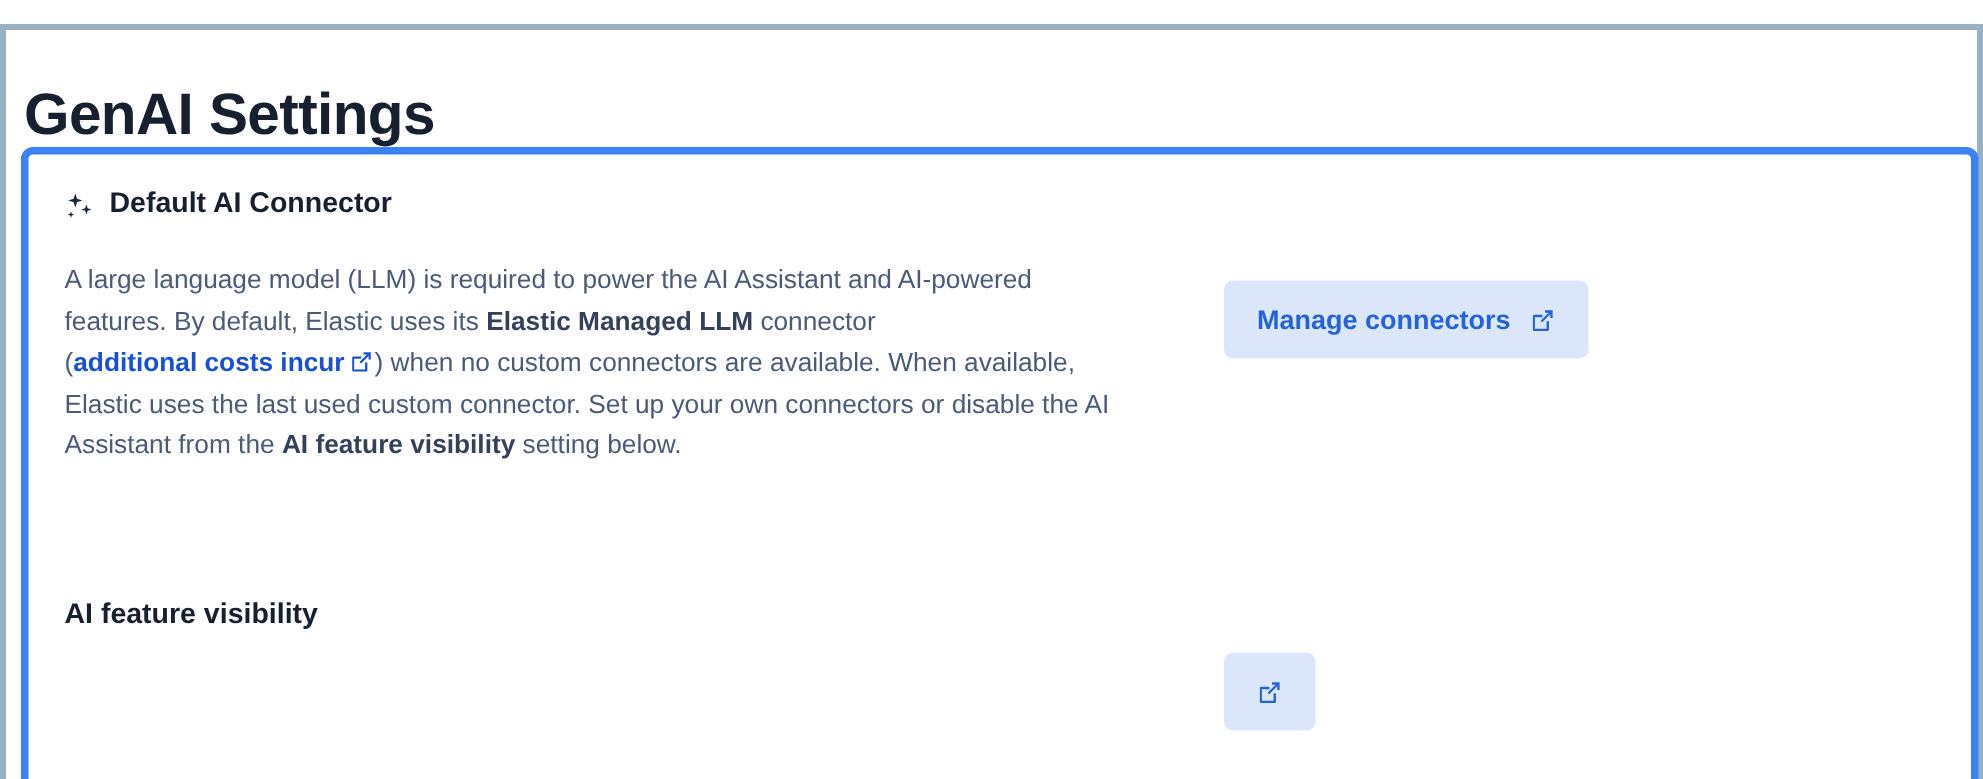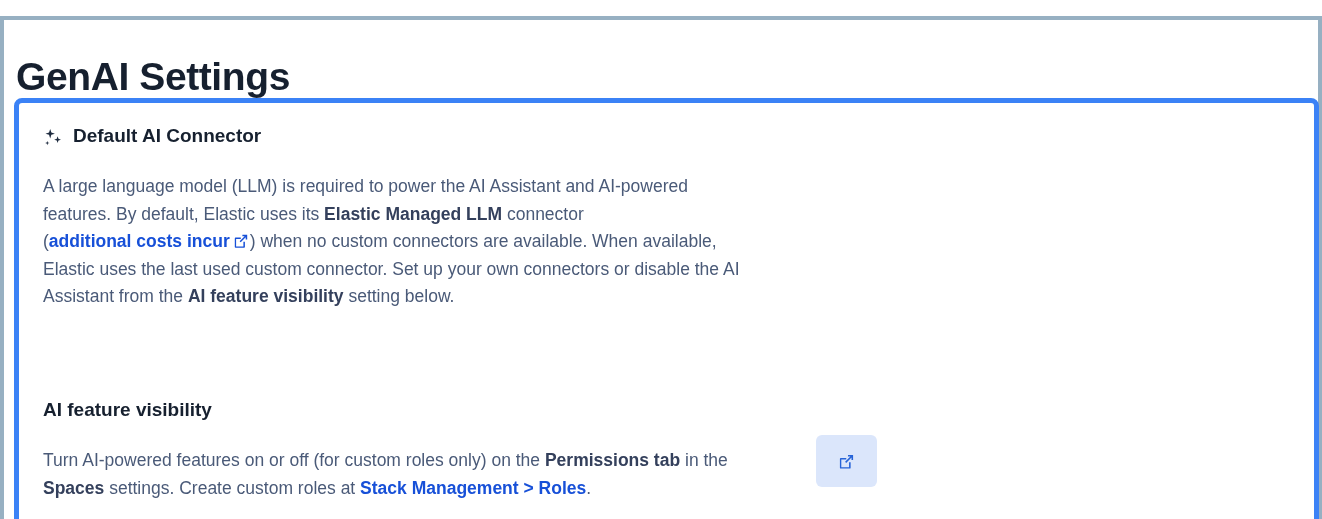--- a/index.html
+++ b/index.html
@@ -184,34 +184,40 @@
           <span>Default AI Connector</span>
         </div>
 
         <div class="body-col">
           <p class="body-text"><span>A large language model (LLM) is required to power the AI Assistant and AI-powered features. By default, Elastic uses its </span><b>Elastic Managed LLM</b><span> connector (</span><a href="#" class="inline-link"><span>additional costs incur</span><span class="ext-ico"><svg viewBox="0 0 16 16" width="16" height="16" aria-hidden="true">
                     <path d="M2.6 4.6 h5.2 v1.5 h-4.7 v7.3 h7.3 v-4.7 h1.5 v5.2 a0.8 0.8 0 0 1 -0.8 0.8 h-8.5 a0.8 0.8 0 0 1 -0.8 -0.8 v-8.5 a0.8 0.8 0 0 1 0.8 -0.8 z" fill="#1750d8"></path>
                     <path d="M9.4 1.8 h4.8 v4.8 h-1.5 v-2.3 l-5.0 5.0 l-1.05 -1.05 l5.0 -5.0 h-2.25 z" fill="#1750d8"></path>
                   </svg></span></a><span>) when no custom connectors are available. When available, Elastic uses the last used custom connector. Set up your own connectors or disable the AI Assistant from the </span><b>AI feature visibility</b><span> setting below.</span></p>
         </div>
 
+        <button class="action-button" id="manage-connectors-button">
+          <span>Manage connectors</span>
+          <span class="ext-ico">
+            <svg viewBox="0 0 16 16" width="17" height="17" aria-hidden="true">
+              <path d="M2.6 4.6 h5.2 v1.5 h-4.7 v7.3 h7.3 v-4.7 h1.5 v5.2 a0.8 0.8 0 0 1 -0.8 0.8 h-8.5 a0.8 0.8 0 0 1 -0.8 -0.8 v-8.5 a0.8 0.8 0 0 1 0.8 -0.8 z" fill="#2663d8"></path>
+              <path d="M9.4 1.8 h4.8 v4.8 h-1.5 v-2.3 l-5.0 5.0 l-1.05 -1.05 l5.0 -5.0 h-2.25 z" fill="#2663d8"></path>
+            </svg>
+          </span>
+        </button>
 
       </div>
     </div>
 
     <div class="section" id="section-visibility">
       <div class="section-inner">
 
         <div class="section-heading plain">
           <span>AI feature visibility</span>
         </div>
 
-        <div class="body-col">
-          <p class="body-text"><span>Turn AI-powered features on or off (for custom roles only) on the </span><b>Permissions tab</b><span> in the </span><b>Spaces</b><span> settings. Create custom roles at </span><a href="#" class="inline-link">Stack Management &gt; Roles</a><span>.</span></p>
-        </div>
 
         <button class="action-button" id="permissions-tab-button">
           <span class="ext-ico">
             <svg viewBox="0 0 16 16" width="17" height="17" aria-hidden="true">
               <path d="M2.6 4.6 h5.2 v1.5 h-4.7 v7.3 h7.3 v-4.7 h1.5 v5.2 a0.8 0.8 0 0 1 -0.8 0.8 h-8.5 a0.8 0.8 0 0 1 -0.8 -0.8 v-8.5 a0.8 0.8 0 0 1 0.8 -0.8 z" fill="#2663d8"></path>
               <path d="M9.4 1.8 h4.8 v4.8 h-1.5 v-2.3 l-5.0 5.0 l-1.05 -1.05 l5.0 -5.0 h-2.25 z" fill="#2663d8"></path>
             </svg>
           </span>
         </button>
 

